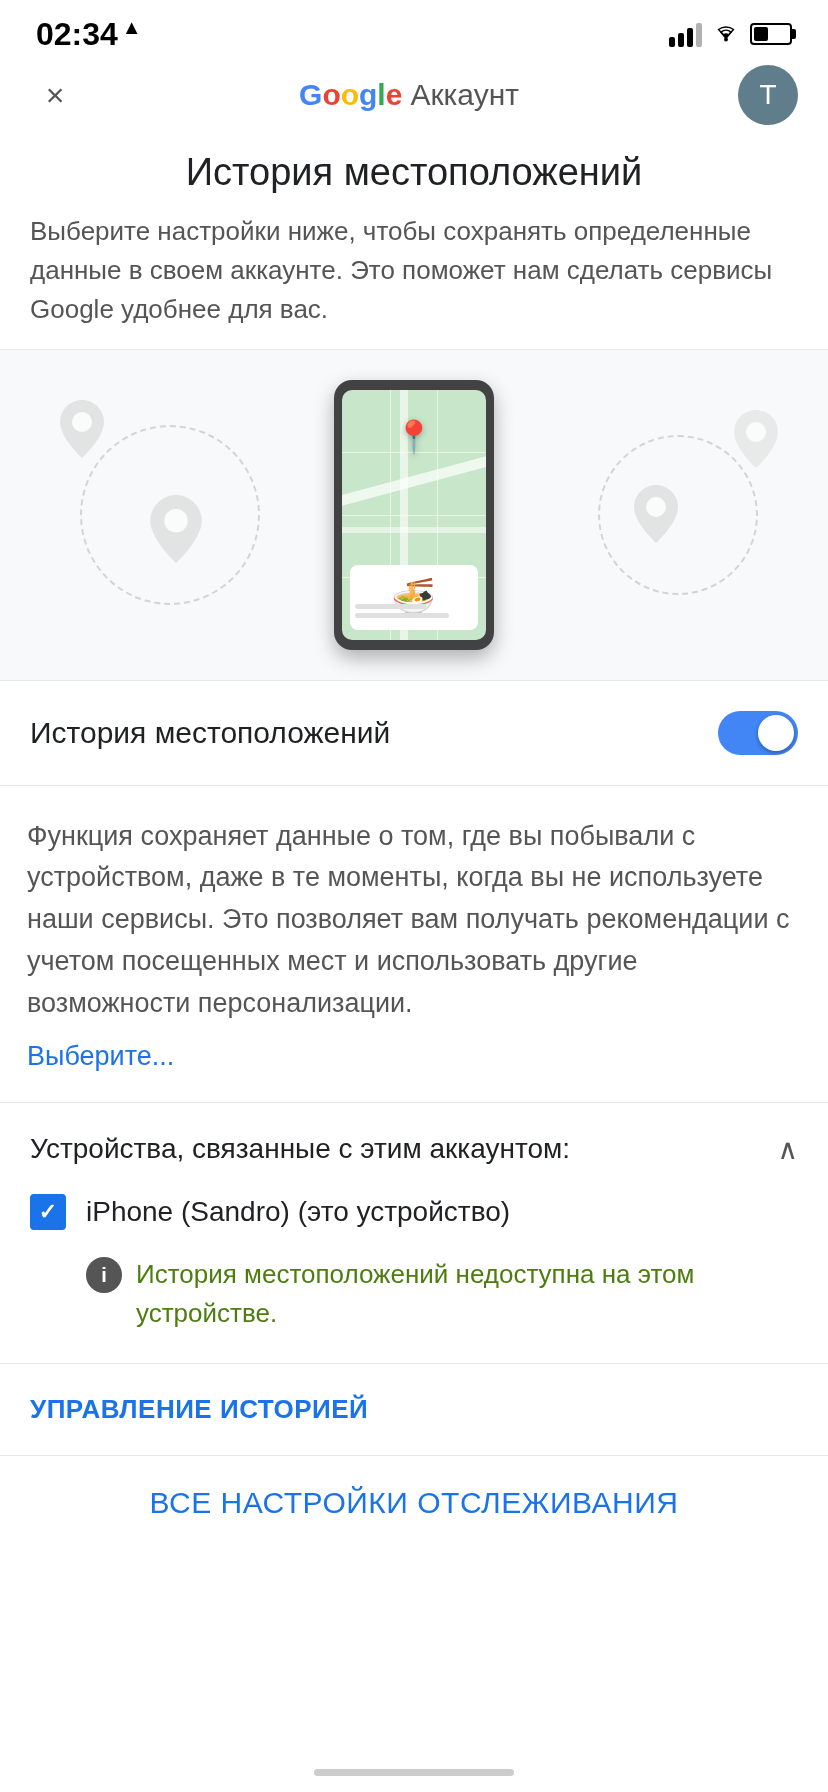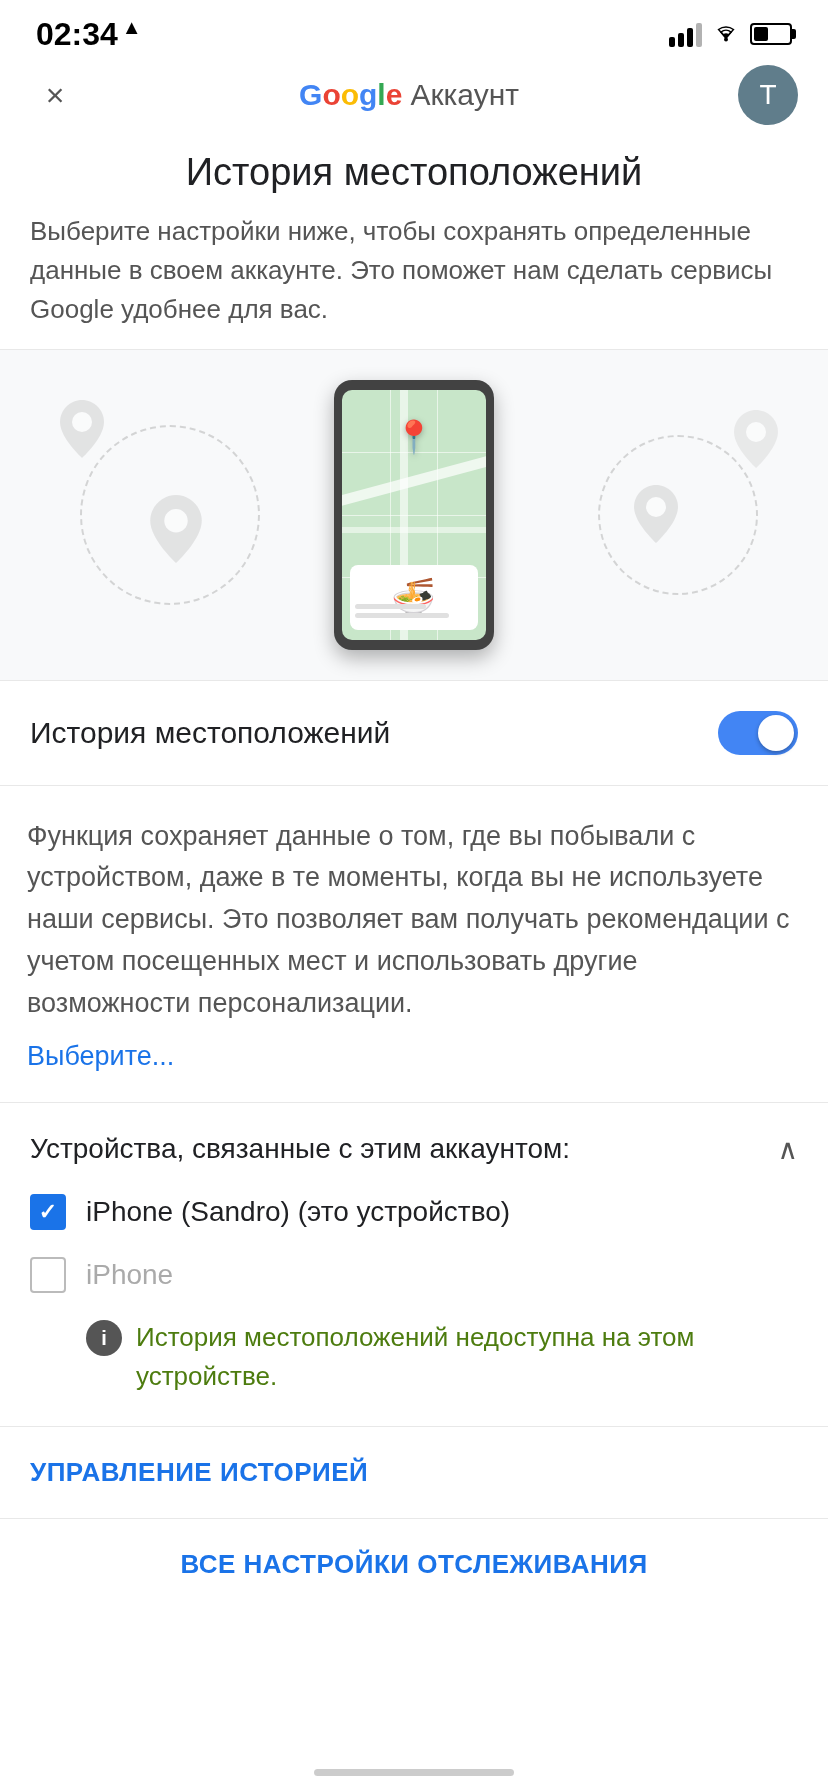--- a/index.html
+++ b/index.html
@@ -415,22 +415,22 @@
       text-transform: uppercase;
       cursor: pointer;
     }
 
     
     .all-settings {
       padding: 30px 30px 20px 30px;
       text-align: center;
     }
     .all-settings a {
-      font-size: 26px;
-      font-weight: 700;
+      font-size: 30px;
+      font-weight: 400;
       color: #1a73e8;
       text-decoration: none;
       letter-spacing: 0.5px;
       text-transform: uppercase;
       cursor: pointer;
       text-align: right;
     }
 
     
     .home-indicator {
@@ -580,24 +580,20 @@
     <span class="chevron-up">∧</span>
   </div>
 
   <div class="device-item">
     <div class="checkbox checked">
       <span class="checkmark">✓</span>
     </div>
     <span class="device-name">iPhone (Sandro) (это устройство)</span>
   </div>
 
-  <div class="device-item">
-    <div class="checkbox unchecked"></div>
-    <span class="device-name disabled">iPhone</span>
-  </div>
   <div class="device-info-block">
     <div class="info-icon">i</div>
     <span class="info-text">История местоположений недоступна на этом устройстве.</span>
   </div>
 </div>
 
 <div class="manage-link">
   <a>УПРАВЛЕНИЕ ИСТОРИЕЙ</a>
 </div>
 

